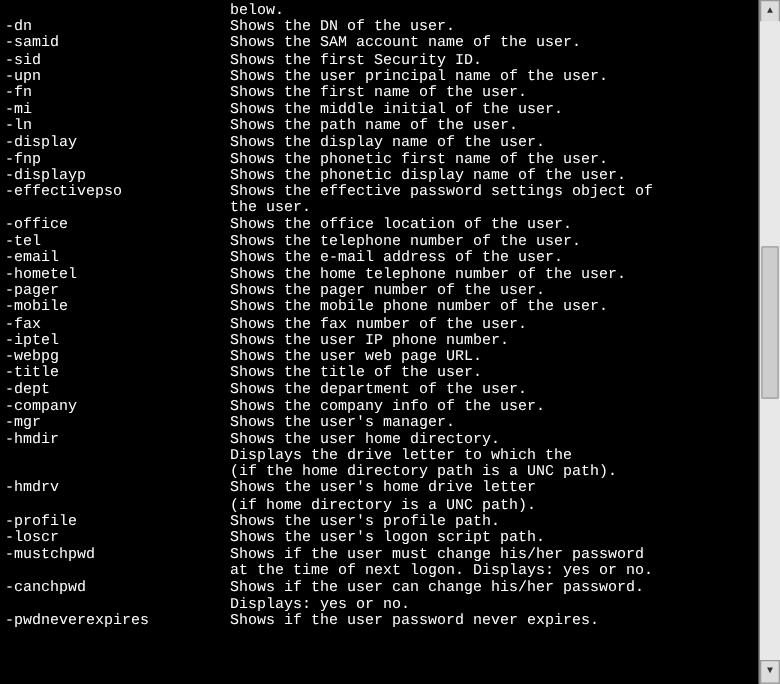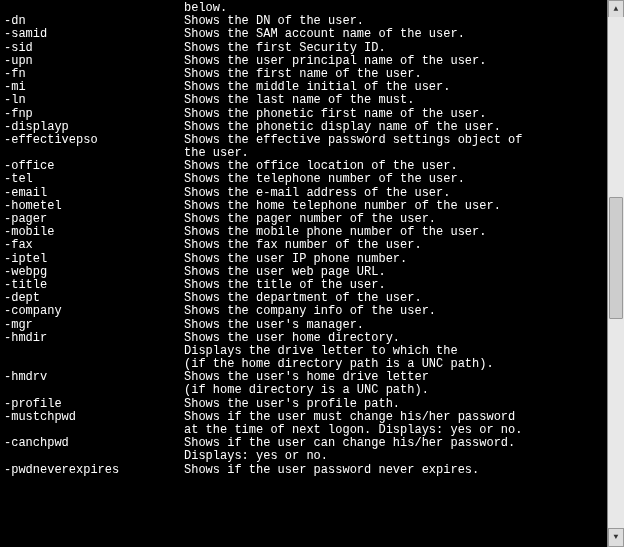--- a/index.html
+++ b/index.html
@@ -82,21 +82,22 @@
 
 <div class="terminal">
   <div class="line"><span class="flag"> </span><span class="desc">below.</span></div>
   <div id="rows">
       <div class="line"><span class="flag">-dn</span><span class="desc">Shows the DN of the user.</span></div>
       <div class="line"><span class="flag">-samid</span><span class="desc">Shows the SAM account name of the user.</span></div>
       <div class="line"><span class="flag">-sid</span><span class="desc">Shows the first Security ID.</span></div>
       <div class="line"><span class="flag">-upn</span><span class="desc">Shows the user principal name of the user.</span></div>
       <div class="line"><span class="flag">-fn</span><span class="desc">Shows the first name of the user.</span></div>
       <div class="line"><span class="flag">-mi</span><span class="desc">Shows the middle initial of the user.</span></div>
-      <div class="line"><span class="flag">-ln</span><span class="desc">Shows the last name of the must.</span></div>
+      <div class="line"><span class="flag">-ln</span><span class="desc">Shows the path name of the user.</span></div>
+      <div class="line"><span class="flag">-display</span><span class="desc">Shows the display name of the user.</span></div>
       <div class="line"><span class="flag">-fnp</span><span class="desc">Shows the phonetic first name of the user.</span></div>
       <div class="line"><span class="flag">-displayp</span><span class="desc">Shows the phonetic display name of the user.</span></div>
       <div class="line"><span class="flag">-effectivepso</span><span class="desc">Shows the effective password settings object of</span></div>
       <div class="line"><span class="flag"> </span><span class="desc">the user.</span></div>
       <div class="line"><span class="flag">-office</span><span class="desc">Shows the office location of the user.</span></div>
       <div class="line"><span class="flag">-tel</span><span class="desc">Shows the telephone number of the user.</span></div>
       <div class="line"><span class="flag">-email</span><span class="desc">Shows the e-mail address of the user.</span></div>
       <div class="line"><span class="flag">-hometel</span><span class="desc">Shows the home telephone number of the user.</span></div>
       <div class="line"><span class="flag">-pager</span><span class="desc">Shows the pager number of the user.</span></div>
       <div class="line"><span class="flag">-mobile</span><span class="desc">Shows the mobile phone number of the user.</span></div>
@@ -106,20 +107,21 @@
       <div class="line"><span class="flag">-title</span><span class="desc">Shows the title of the user.</span></div>
       <div class="line"><span class="flag">-dept</span><span class="desc">Shows the department of the user.</span></div>
       <div class="line"><span class="flag">-company</span><span class="desc">Shows the company info of the user.</span></div>
       <div class="line"><span class="flag">-mgr</span><span class="desc">Shows the user's manager.</span></div>
       <div class="line"><span class="flag">-hmdir</span><span class="desc">Shows the user home directory.</span></div>
       <div class="line"><span class="flag"> </span><span class="desc">Displays the drive letter to which the</span></div>
       <div class="line"><span class="flag"> </span><span class="desc">(if the home directory path is a UNC path).</span></div>
       <div class="line"><span class="flag">-hmdrv</span><span class="desc">Shows the user's home drive letter</span></div>
       <div class="line"><span class="flag"> </span><span class="desc">(if home directory is a UNC path).</span></div>
       <div class="line"><span class="flag">-profile</span><span class="desc">Shows the user's profile path.</span></div>
+      <div class="line"><span class="flag">-loscr</span><span class="desc">Shows the user's logon script path.</span></div>
       <div class="line"><span class="flag">-mustchpwd</span><span class="desc">Shows if the user must change his/her password</span></div>
       <div class="line"><span class="flag"> </span><span class="desc">at the time of next logon. Displays: yes or no.</span></div>
       <div class="line"><span class="flag">-canchpwd</span><span class="desc">Shows if the user can change his/her password.</span></div>
       <div class="line"><span class="flag"> </span><span class="desc">Displays: yes or no.</span></div>
       <div class="line"><span class="flag">-pwdneverexpires</span><span class="desc">Shows if the user password never expires.</span></div>
     </div>
 </div>
 
 <div class="scrollbar">
   <div class="scrollbar-btn up">

